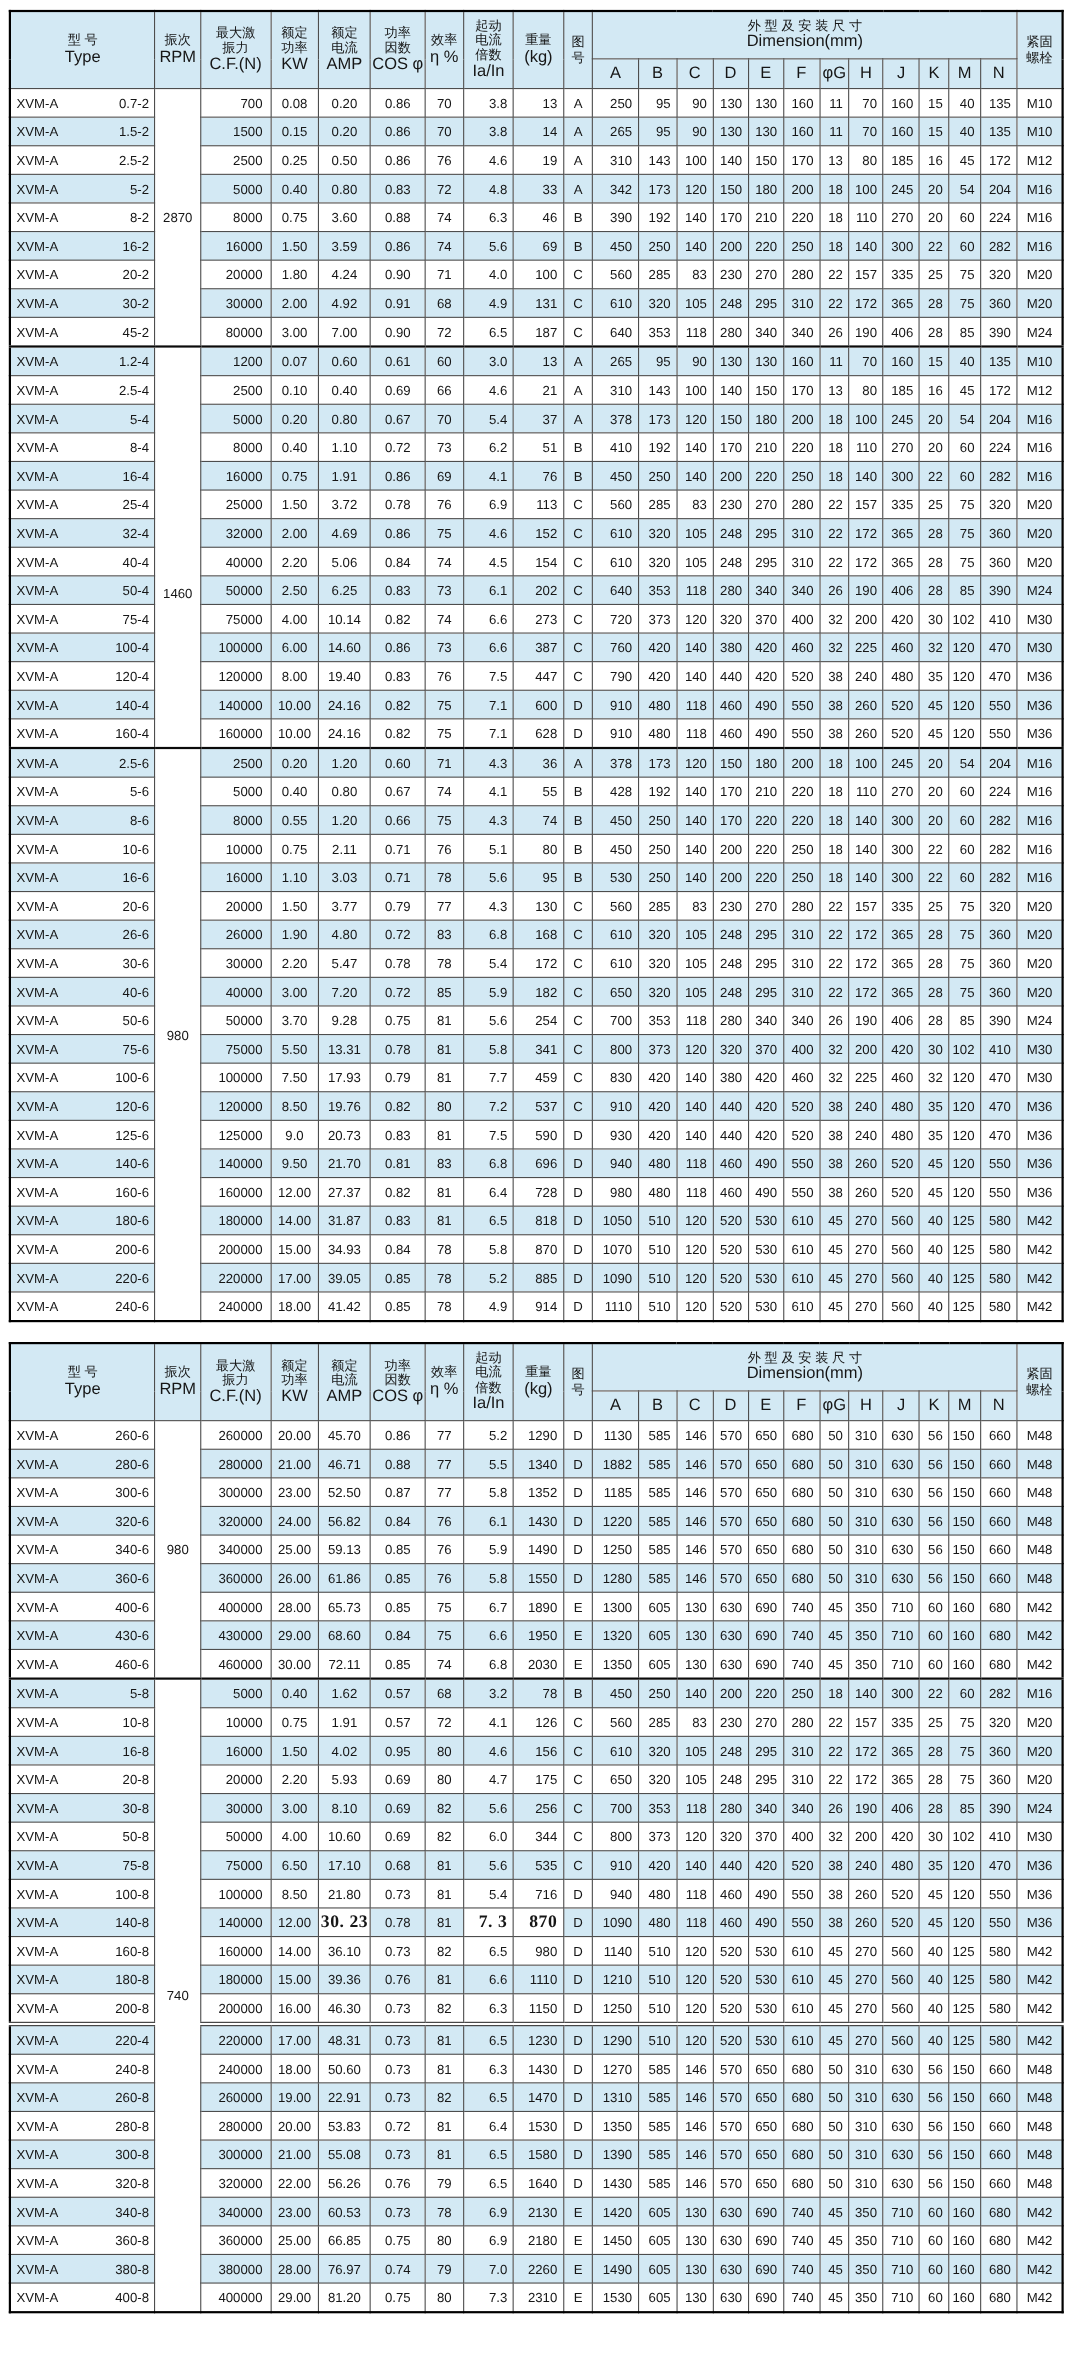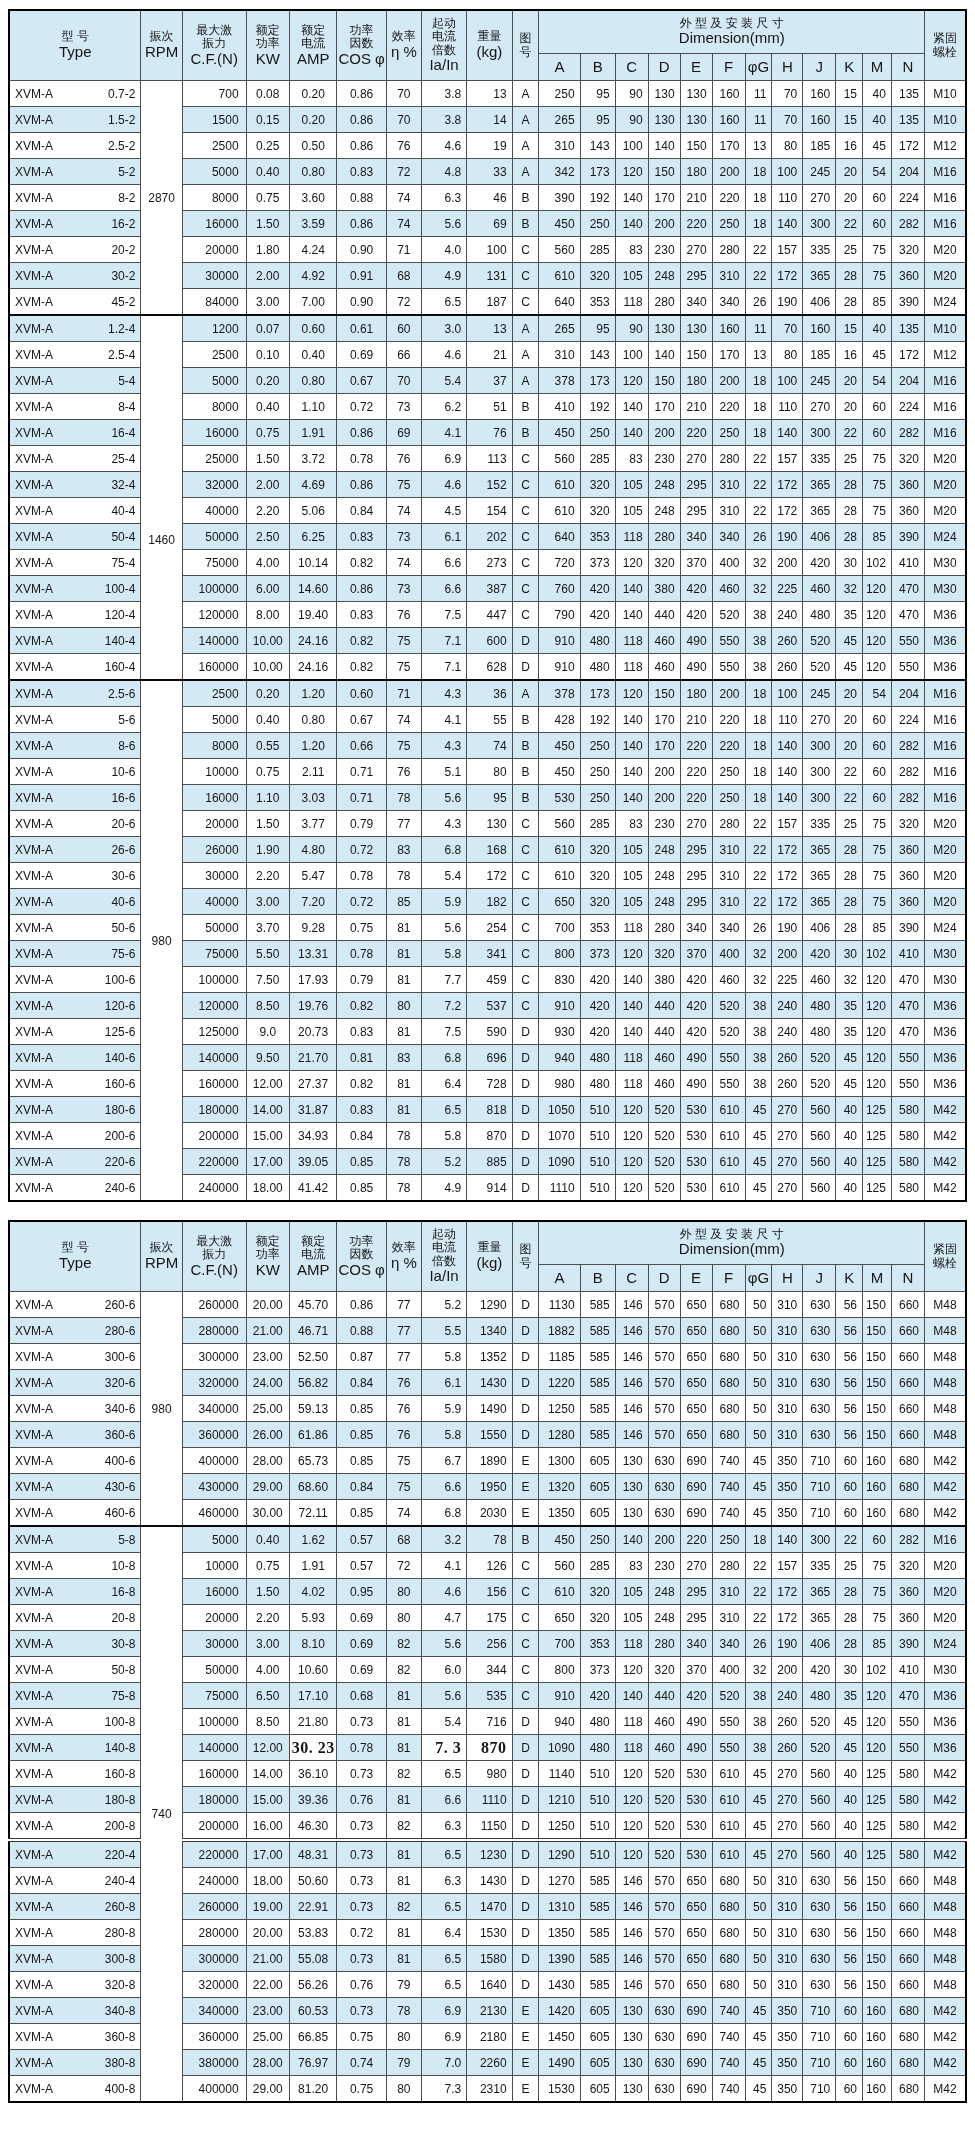--- a/index.html
+++ b/index.html
@@ -318,21 +318,21 @@
             <td class="r">360</td>
             <td class="c">M20</td>
           </tr>
           <tr>
             <td class="type">
               <div class="tflex">
                 <span>XVM-A</span>
                 <span>45-2</span>
               </div>
             </td>
-            <td class="r cf">84000</td>
+            <td class="r cf">80000</td>
             <td class="c">3.00</td>
             <td class="c">7.00</td>
             <td class="c">0.90</td>
             <td class="c">72</td>
             <td class="r">6.5</td>
             <td class="r">187</td>
             <td class="c">C</td>
             <td class="r">640</td>
             <td class="r">353</td>
             <td class="r">118</td>
@@ -2033,21 +2033,21 @@
             <td class="r">560</td>
             <td class="r">40</td>
             <td class="r">125</td>
             <td class="r">580</td>
             <td class="c">M42</td>
           </tr>
           <tr>
             <td class="type">
               <div class="tflex">
                 <span>XVM-A</span>
-                <span>240-4</span>
+                <span>240-8</span>
               </div>
             </td>
             <td class="r cf">240000</td>
             <td class="c">18.00</td>
             <td class="c">50.60</td>
             <td class="c">0.73</td>
             <td class="c">81</td>
             <td class="r">6.3</td>
             <td class="r">1430</td>
             <td class="c">D</td>

